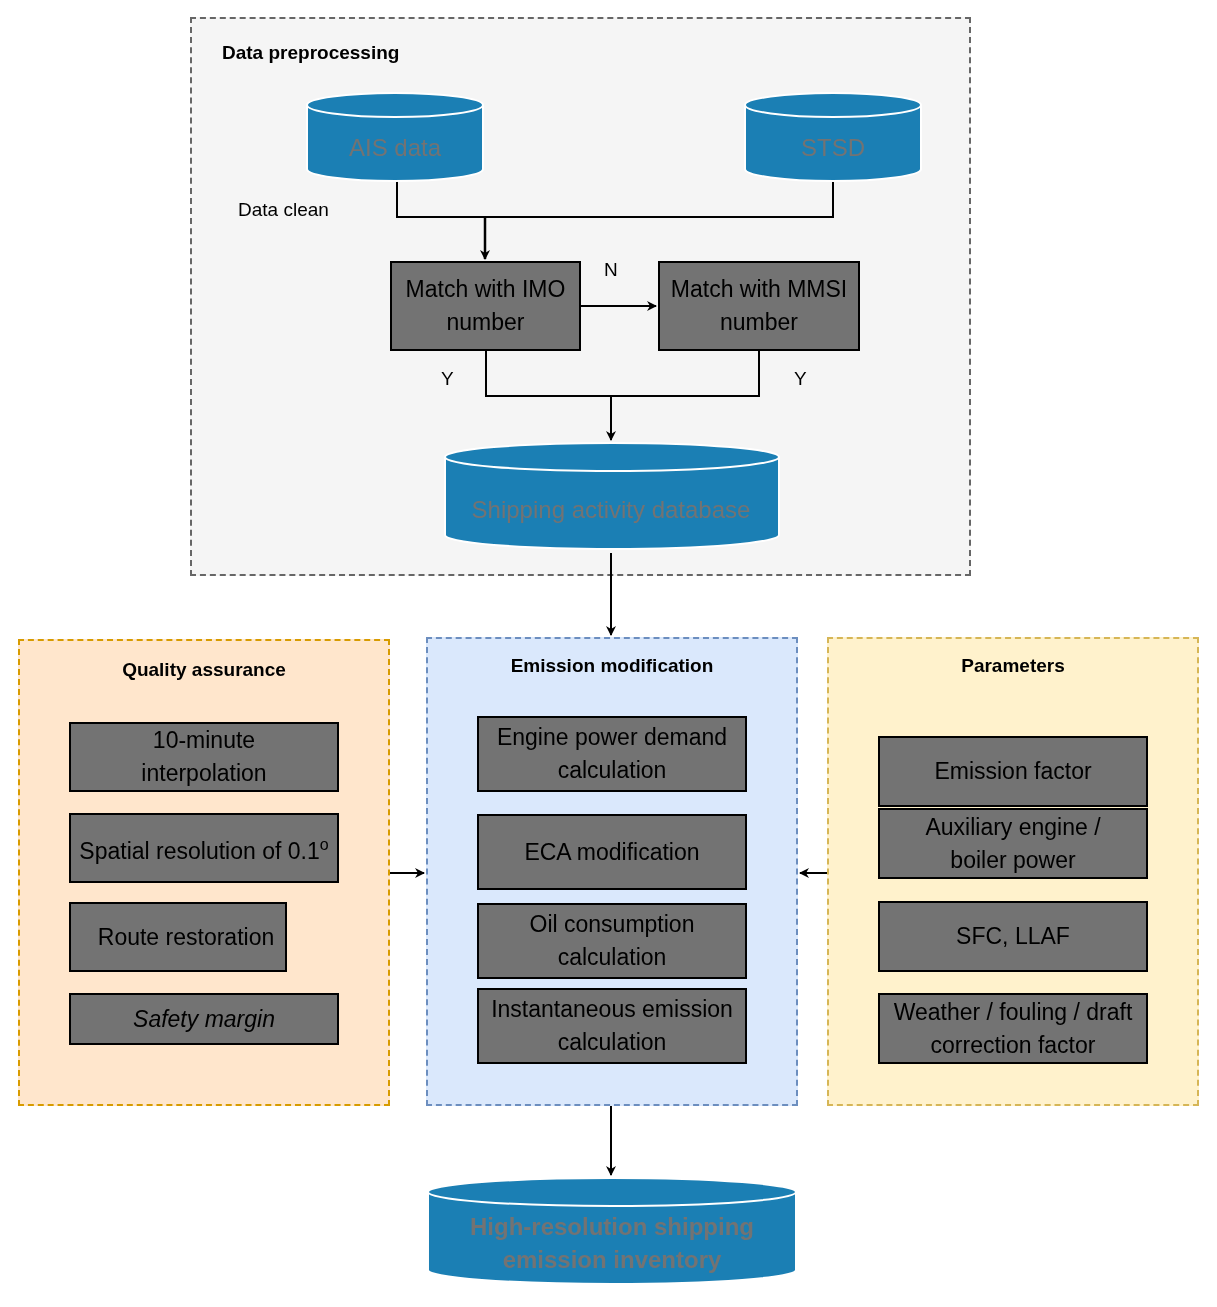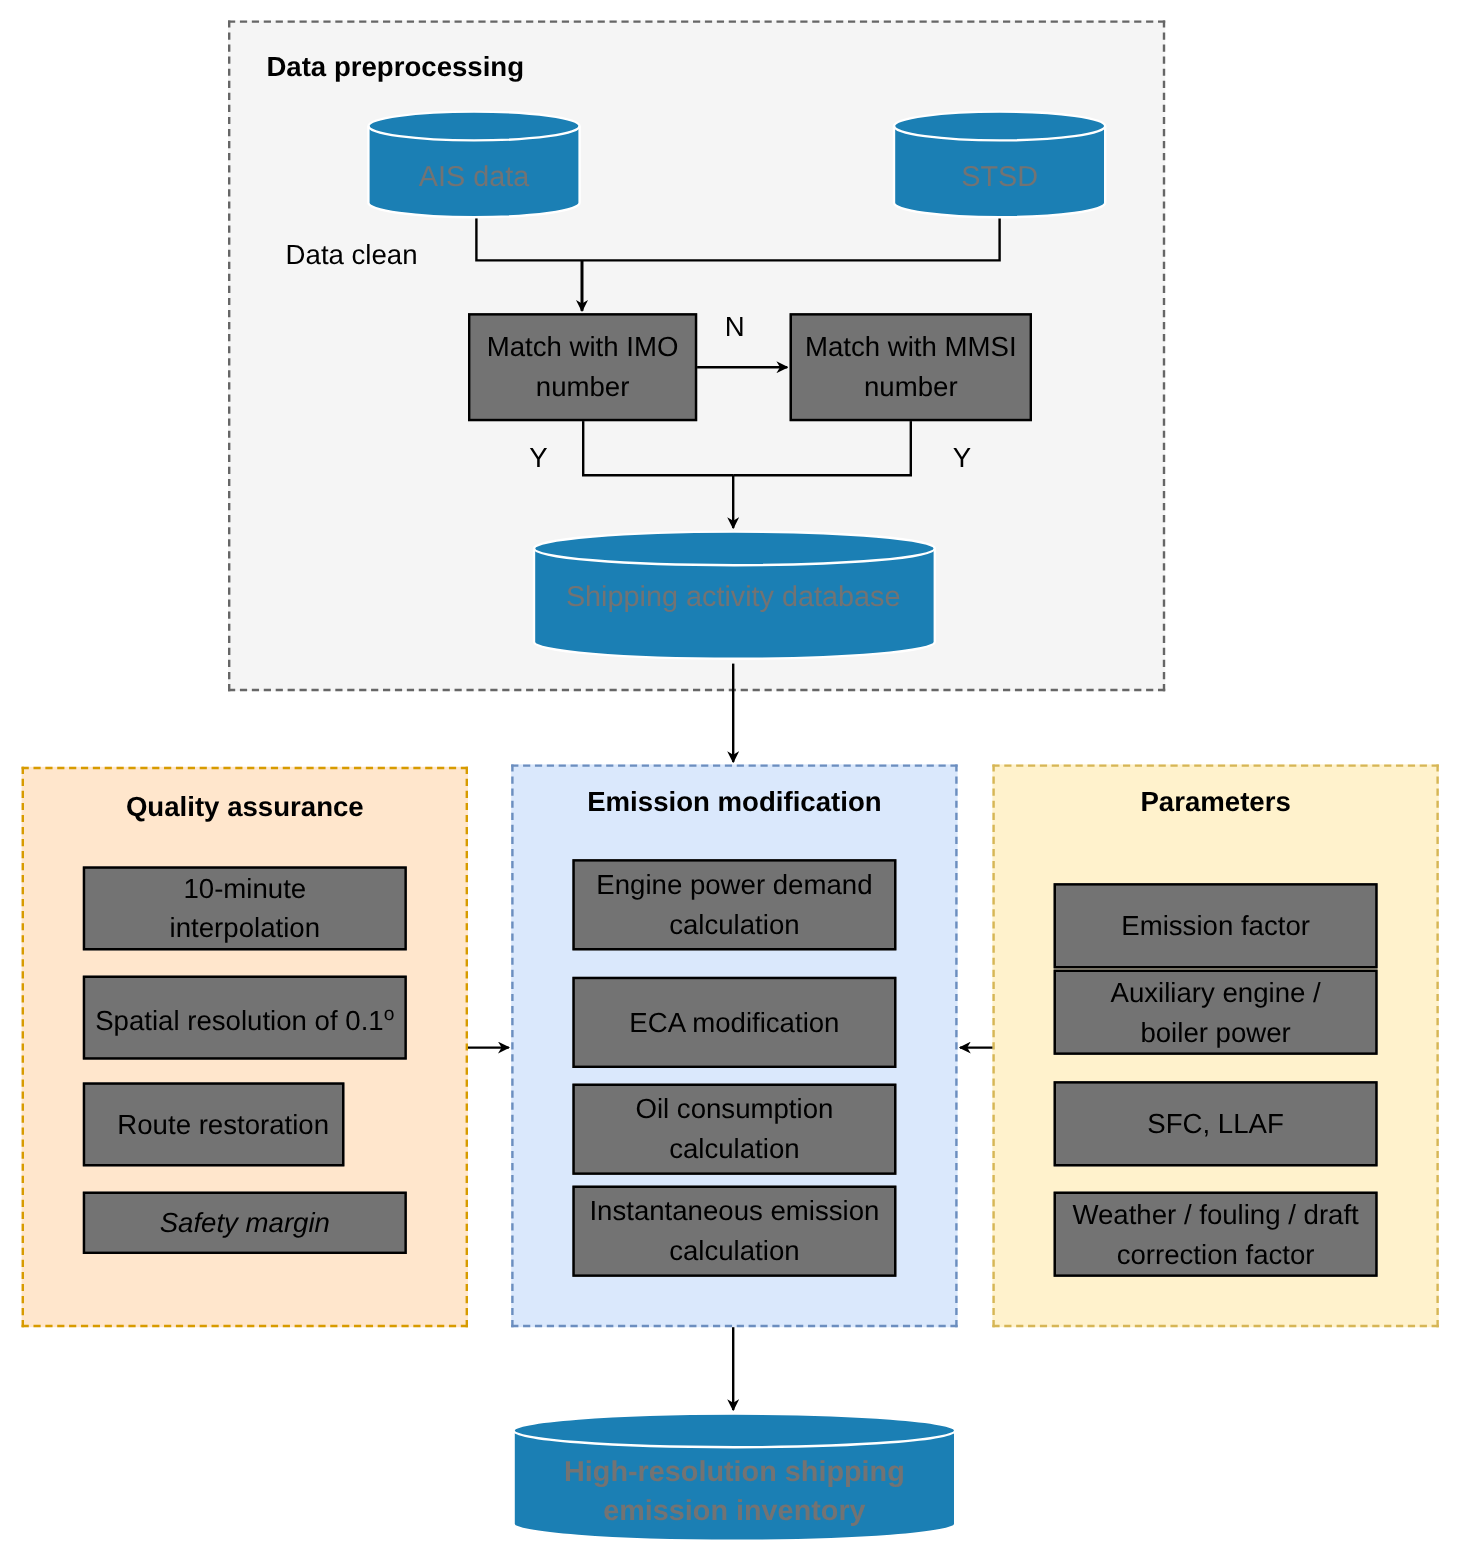--- a/index.html
+++ b/index.html
@@ -4,24 +4,24 @@
 <style>
   html, body { margin: 0; padding: 0; background: #ffffff; }
   body { width: 1217px; height: 1307px; position: relative; overflow: hidden;
          font-family: "Liberation Sans", sans-serif; color: #000; }
   .abs { position: absolute; box-sizing: border-box; }
   .group { border: 2px dashed; }
   .g-pre { left: 190px; top: 17px; width: 781px; height: 559px; background: #f5f5f5; border-color: #666666; }
   .g-qa  { left: 18px; top: 639px; width: 372px; height: 467px; background: #ffe6cc; border-color: #d79b00; }
   .g-em  { left: 426px; top: 637px; width: 372px; height: 469px; background: #dae8fc; border-color: #6c8ebf; }
   .g-par { left: 827px; top: 637px; width: 372px; height: 469px; background: #fff2cc; border-color: #d6b656; }
-  .title { font-weight: bold; font-size: 23px; white-space: nowrap; }
+  .title { font-weight: bold; font-size: 19px; white-space: nowrap; }
   .box { background: #737373; border: 2px solid #000; display: flex; align-items: center;
          justify-content: center; text-align: center; font-size: 23px; line-height: 33px; }
-  .label { font-size: 23px; white-space: nowrap; }
+  .label { font-size: 19px; white-space: nowrap; }
   svg.lines { position: absolute; left: 0; top: 0; }
   .cyl { position: absolute; }
   .cyl-text { position: absolute; display: flex; align-items: center; justify-content: center;
               text-align: center; color: #737373; font-size: 24px; line-height: 33px; }
   .cyl-bold { font-weight: bold; }
 </style>
 </head>
 <body>
 
 <div class="abs group g-pre"></div>
@@ -57,21 +57,21 @@
 <svg class="cyl" style="left:743px;top:91px" width="182" height="92">
   <path d="M2,14 A88,12 0 0 1 178,14 V78 A88,12 0 0 1 2,78 Z" fill="#1b7fb4" stroke="#fff" stroke-width="2"></path>
   <path d="M2,14 A88,12 0 0 0 178,14" fill="none" stroke="#fff" stroke-width="2"></path>
 </svg>
 <div class="cyl-text" style="left:743px;top:117px;width:180px;height:60px;">STSD</div>
 
 <svg class="cyl" style="left:443px;top:441px" width="338" height="110">
   <path d="M2,16 A167,14 0 0 1 336,16 V94 A167,14 0 0 1 2,94 Z" fill="#1b7fb4" stroke="#fff" stroke-width="2"></path>
   <path d="M2,16 A167,14 0 0 0 336,16" fill="none" stroke="#fff" stroke-width="2"></path>
 </svg>
-<div class="cyl-text" style="left:443px;top:460px;width:336px;height:74px;text-align:center;">Shipping activity database</div>
+<div class="cyl-text" style="left:443px;top:472px;width:336px;height:74px;text-align:center;">Shipping activity database</div>
 
 <svg class="cyl" style="left:426px;top:1176px" width="372" height="110">
   <path d="M2,16 A184,14 0 0 1 370,16 V94 A184,14 0 0 1 2,94 Z" fill="#1b7fb4" stroke="#fff" stroke-width="2"></path>
   <path d="M2,16 A184,14 0 0 0 370,16" fill="none" stroke="#fff" stroke-width="2"></path>
 </svg>
 <div class="cyl-text cyl-bold" style="left:440px;top:1206px;width:344px;height:74px;">High-resolution shipping emission inventory</div>
 
 <div class="abs title" style="left:222px;top:42px;">Data preprocessing</div>
 <div class="abs label" style="left:238px;top:199px;">Data clean</div>
 <div class="abs box" style="left:390px;top:261px;width:191px;height:90px;">Match with IMO number</div>

